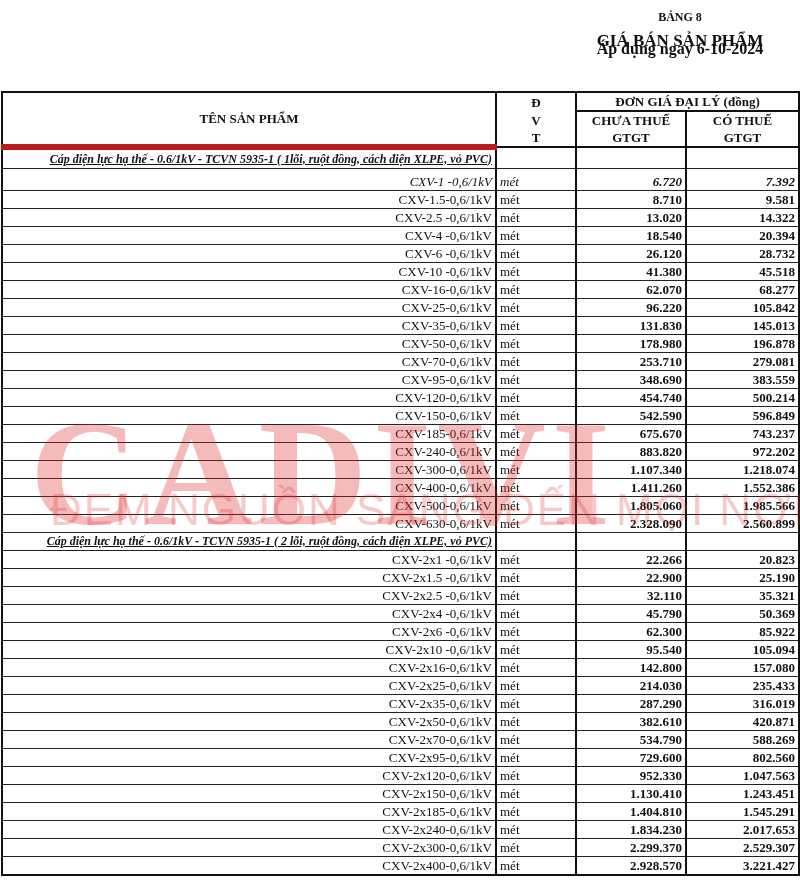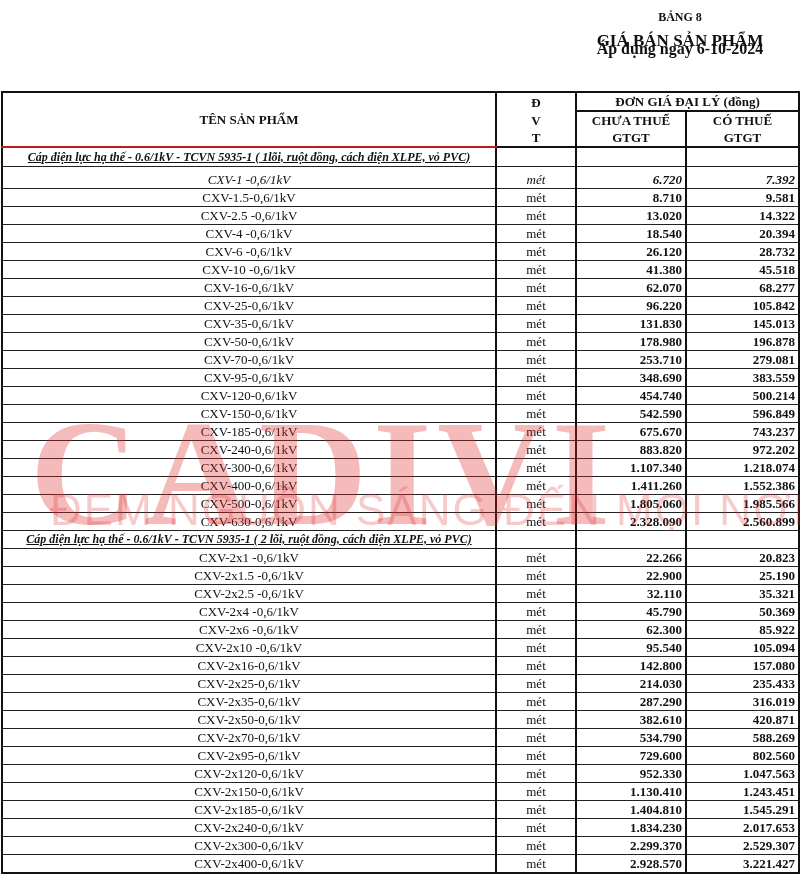--- a/index.html
+++ b/index.html
@@ -17,27 +17,27 @@
   table.price col.c-p1 { width: 110px; }
   table.price col.c-p2 { width: 113px; }
 
   .hdr th { font-weight: bold; font-size: 12px; text-align: center; }
   .hdr-row1 th { height: 20px; }
   .hdr-row2 th, .hdr-row3 th { height: 22px; }
   table.price { border: 2px solid #111; }
   .hdr th { border-left: 2px solid #111; border-right: 2px solid #111; }
   .hdr-row1 th.group { border-bottom: 2px solid #111; border-radius: 8px; }
   .hdr-row3 th { border-bottom: 2px solid #111; }
-  .hdr th.col-name-h { border-bottom: 2px solid #b91c1c; }
+  .hdr th.col-name-h { border-bottom: 6px solid #b91c1c; }
 
   tbody td { border-bottom: 1.5px solid #222; }
   tbody td.unit, tbody td.p1, tbody td.p2 { border-left: 2px solid #111; }
   tbody td.p2 { border-right: 2px solid #111; }
-  td.name { text-align: center; padding-left: 2px; }
-  td.unit { text-align: center; font-size: 12px; padding-top: 2px; }
+  td.name { text-align: right; padding-left: 2px; }
+  td.unit { text-align: left; font-size: 12px; padding-top: 2px; }
   td.p1, td.p2 { text-align: right; font-weight: bold; font-size: 12px; padding-right: 4px; }
   tr.section td.name { font-style: italic; font-weight: bold; text-decoration: underline; font-size: 12px; }
   tr.section-1 td { height: 18px; }
   tr.first-after-section td { height: 21px; vertical-align: bottom; font-style: italic; }
 
   .watermark { position: absolute; left: 0; top: 0; width: 800px; height: 884px; pointer-events: none; z-index: 5; }
   .wm-main { position: absolute; left: 30px; top: 398px; font-family: Liberation Serif, serif;
              font-weight: bold; font-size: 150px; letter-spacing: 6px; color: rgba(225, 40, 40, 0.32); line-height: 1; }
   .wm-sub { position: absolute; left: 50px; top: 488px; font-family: "Liberation Sans", "DejaVu Sans", sans-serif;
             font-size: 44px; letter-spacing: 2px; color: rgba(225, 40, 40, 0.25); line-height: 1; white-space: nowrap; }

